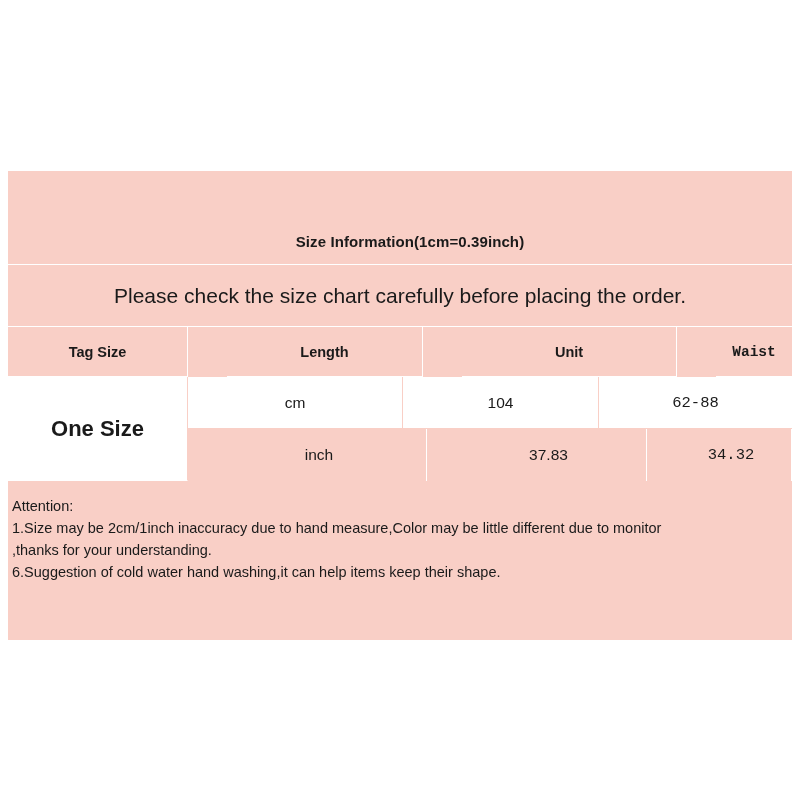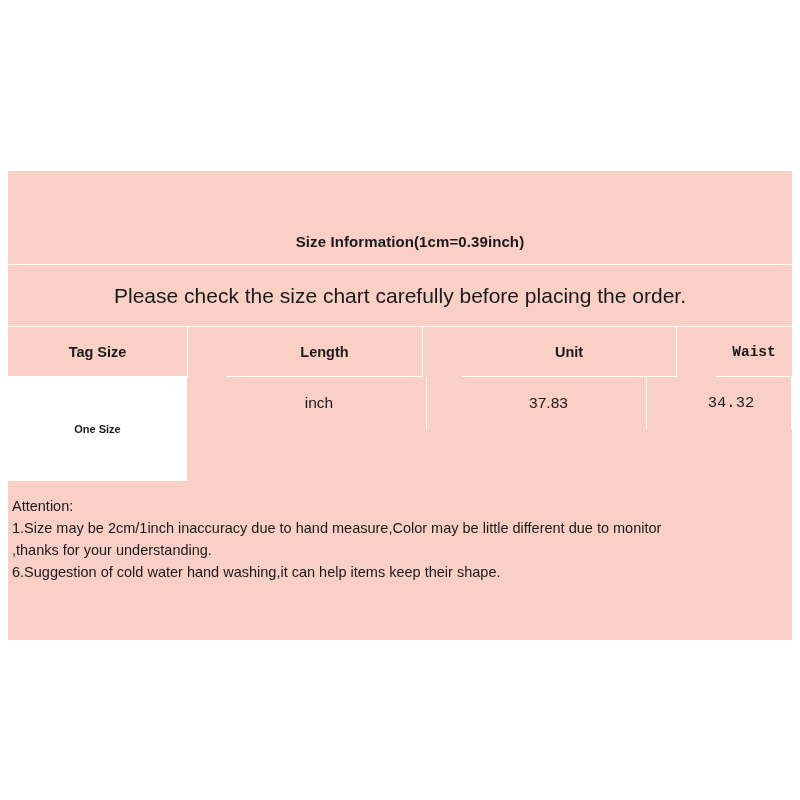--- a/index.html
+++ b/index.html
@@ -77,21 +77,21 @@
 
   
   .data-area {
     height: 104px;
   }
   .tagsize-cell {
     width: 180px;
     display: flex;
     align-items: center;
     justify-content: center;
-    font-size: 11px;
+    font-size: 22px;
     font-weight: bold;
     color: #1a1a1a;
     background: #ffffff;
     box-sizing: border-box;
     border-right: 1px solid #f9cfc6;
     border-bottom: 1px solid #ffffff;
   }
   .data-rows {
     flex: 1;
     display: flex;
@@ -150,20 +150,25 @@
   <div class="row header-row">
     <div class="header-cell col-tag">Tag Size</div>
     <div class="header-cell col-length">Length</div>
     <div class="header-cell col-unit">Unit</div>
     <div class="header-cell col-waist">Waist</div>
   </div>
 
   <div class="row data-area">
     <div class="tagsize-cell">One Size</div>
     <div class="data-rows">
+      <div class="data-row white">
+        <div class="data-cell col-unit">cm</div>
+        <div class="data-cell col-length">104</div>
+        <div class="data-cell col-waist">62-88</div>
+      </div>
       <div class="data-row pink">
         <div class="data-cell col-unit">inch</div>
         <div class="data-cell col-length">37.83</div>
         <div class="data-cell col-waist">34.32</div>
       </div>
     </div>
   </div>
 
   <div class="attention">
     <div class="attention-line">Attention:</div>

